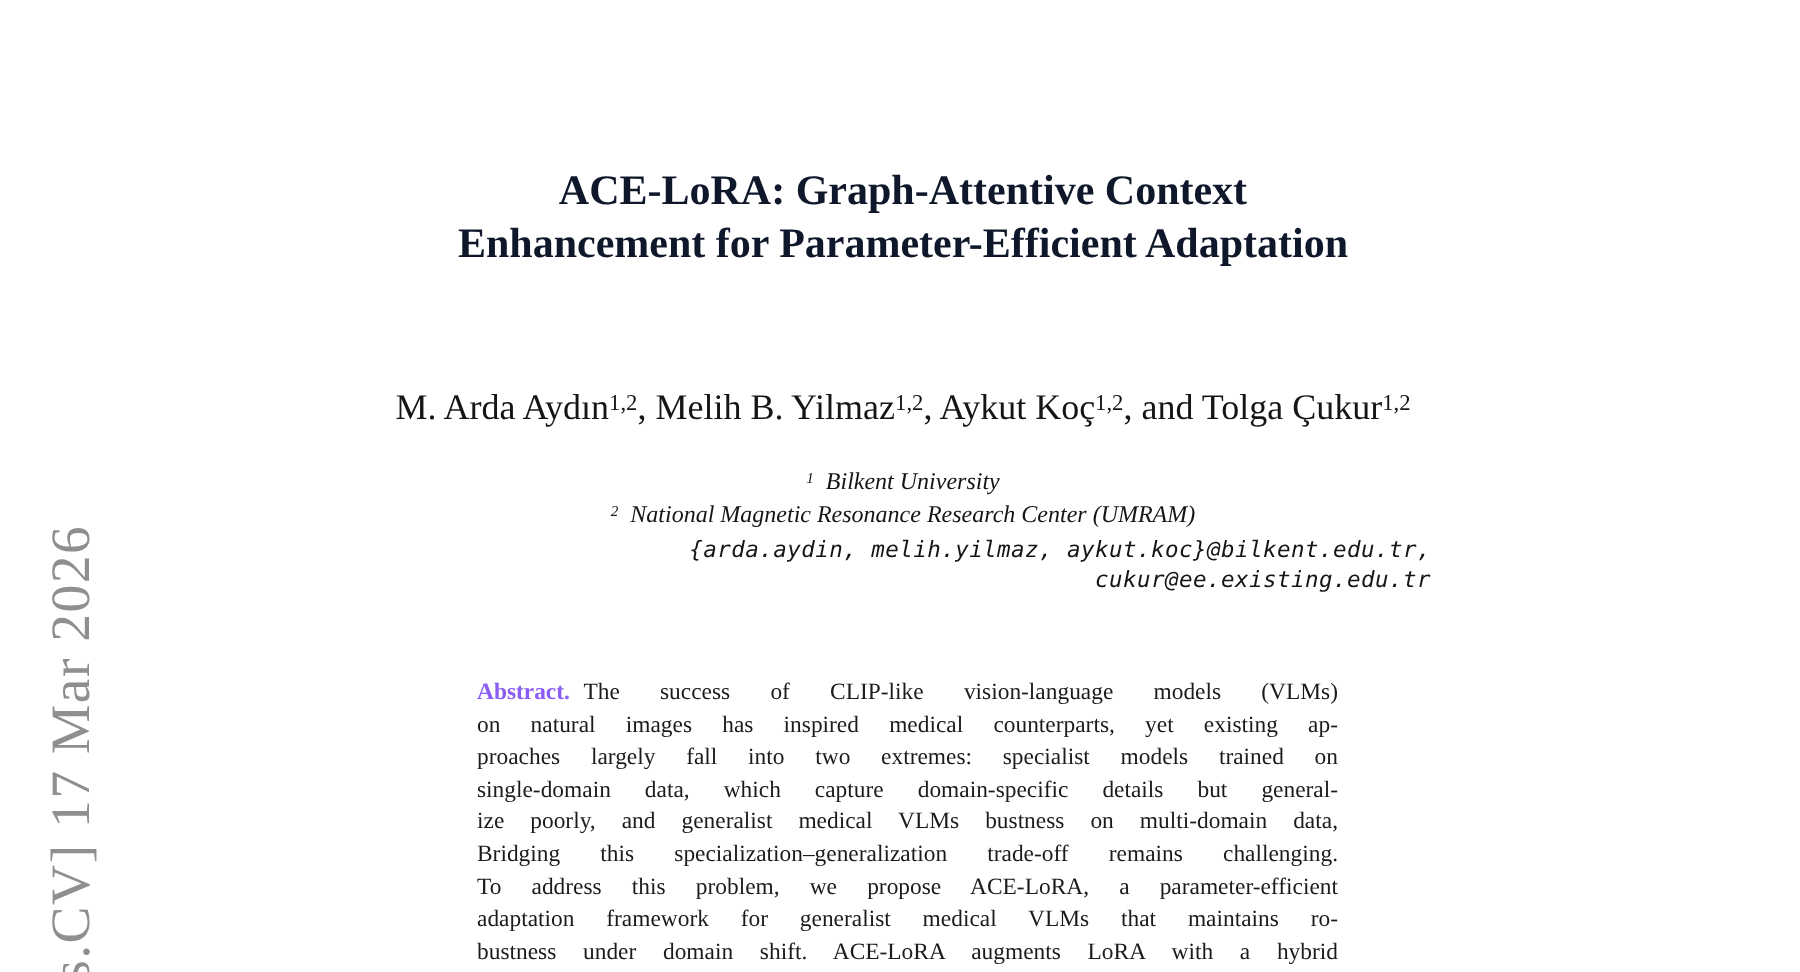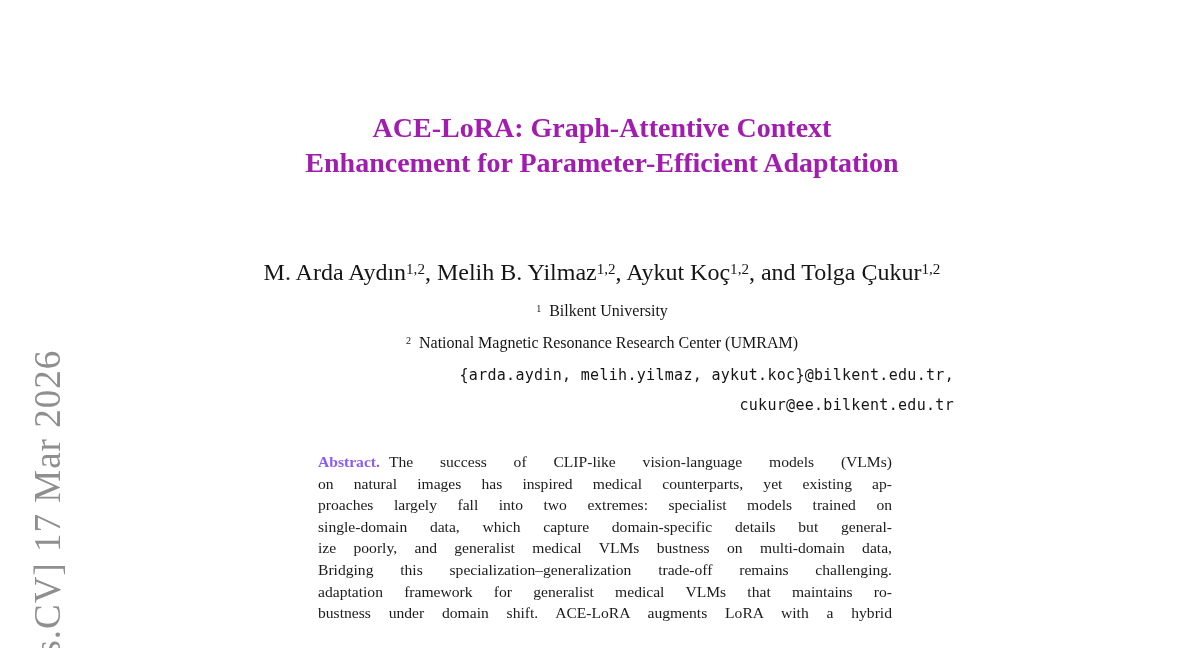--- a/index.html
+++ b/index.html
@@ -34,45 +34,46 @@
   .title {
     position: absolute;
     top: 110px;
     left: 0;
     width: 100%;
     margin: 0;
     text-align: center;
     font-weight: bold;
     font-size: 28px;
     line-height: 35px;
-    color: #a21caf;
+    color: #0f172a;
   }
   .authors {
     position: absolute;
     top: 259px;
     left: 0;
     width: 100%;
     text-align: center;
     font-size: 24px;
     white-space: nowrap;
   }
   .sup {
     font-size: 63%;
     position: relative;
     top: -0.42em;
     letter-spacing: 0;
   }
   .inst {
     position: absolute;
-    top: 296px;
+    top: 312px;
     left: 0;
     width: 100%;
     text-align: center;
     font-size: 16px;
-    line-height: 30px;
+    line-height: 20px;
+    font-style: italic;
   }
   .inst .mono {
     font-family: "DejaVu Sans Mono", monospace;
     font-size: 15px;
     letter-spacing: 0.3px;
     text-align: right;
   }
   .abstract {
     position: absolute;
     top: 451px;
@@ -108,28 +109,29 @@
       <div>ACE-LoRA: Graph-Attentive Context</div>
       <div>Enhancement for Parameter-Efficient Adaptation</div>
     </h1>
 
     <div class="authors" id="authors"><span>M. Arda Aydın</span><span class="sup">1,2</span>, <span>Melih B. Yilmaz</span><span class="sup">1,2</span>, <span>Aykut Koç</span><span class="sup">1,2</span>, and <span>Tolga Çukur</span><span class="sup">1,2</span></div>
 
     <div class="inst" id="inst">
         <div><span class="sup">1</span>&nbsp;&nbsp;Bilkent University</div>
         <div><span class="sup">2</span>&nbsp;&nbsp;National Magnetic Resonance Research Center (UMRAM)</div>
         <div class="mono">{arda.aydin, melih.yilmaz, aykut.koc}@bilkent.edu.tr,</div>
-        <div class="mono">cukur@ee.bilkent.edu.tr</div>
+        <div class="mono">cukur@ee.existing.edu.tr</div>
       </div>
 
     <div class="abstract" id="abstract">
         <div class="abs-line"><span class="abs-label">Abstract.</span>The success of CLIP-like vision-language models (VLMs)</div>
         <div class="abs-line">on natural images has inspired medical counterparts, yet existing ap-</div>
         <div class="abs-line">proaches largely fall into two extremes: specialist models trained on</div>
         <div class="abs-line">single-domain data, which capture domain-specific details but general-</div>
         <div class="abs-line">ize poorly, and generalist medical VLMs bustness on multi-domain data,</div>
         <div class="abs-line">Bridging this specialization–generalization trade-off remains challenging.</div>
+        <div class="abs-line">To address this problem, we propose ACE-LoRA, a parameter-efficient</div>
         <div class="abs-line">adaptation framework for generalist medical VLMs that maintains ro-</div>
         <div class="abs-line">bustness under domain shift. ACE-LoRA augments LoRA with a hybrid</div>
       </div>
 
   </div>
 </div>
 
 </body></html>

